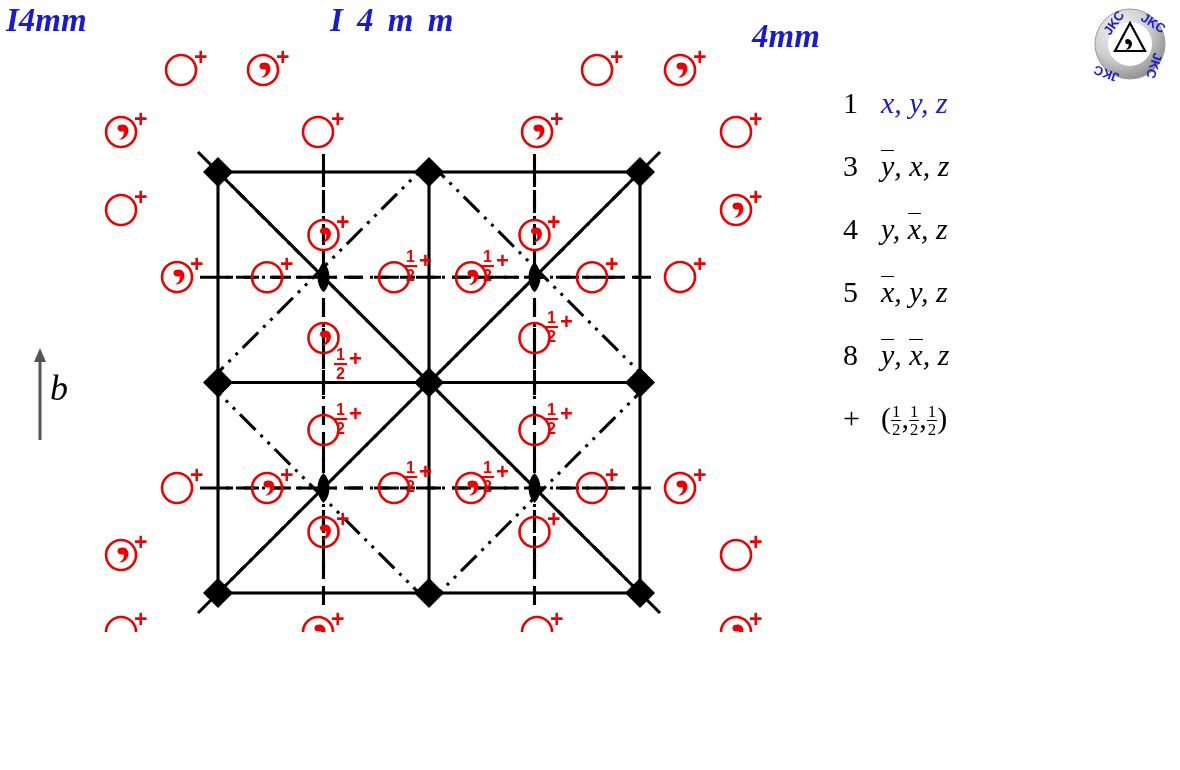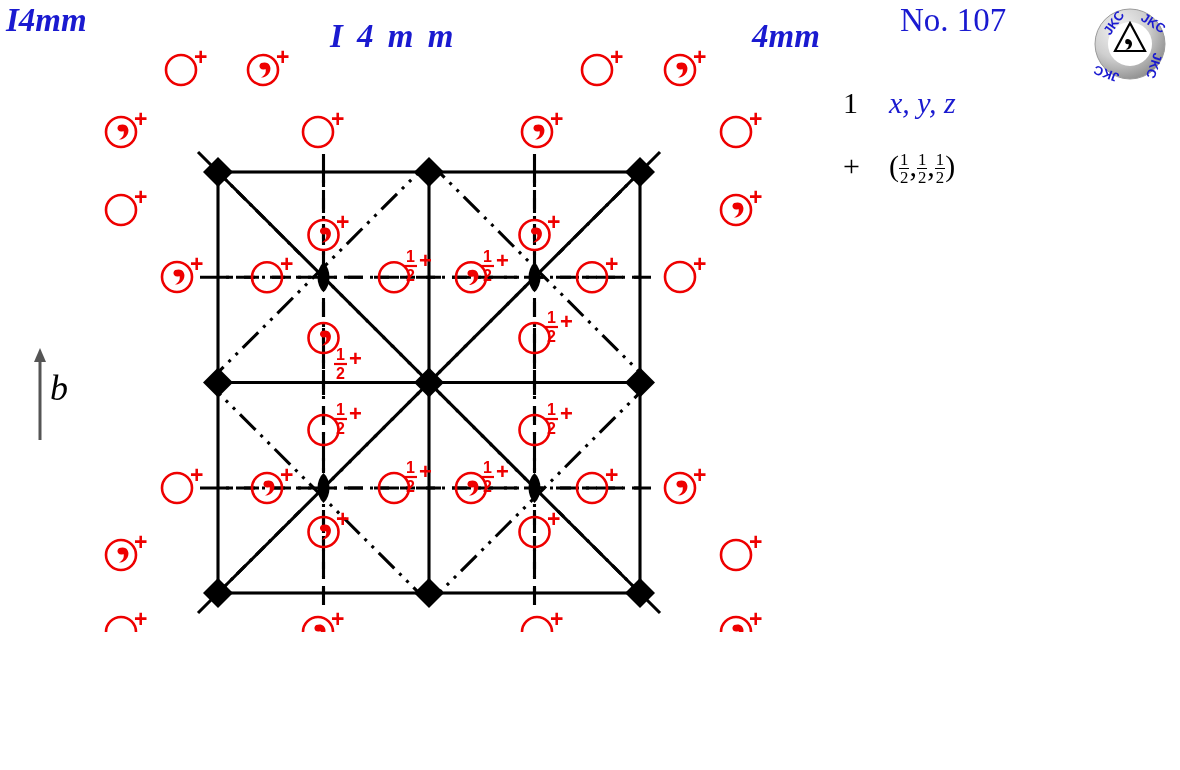--- a/index.html
+++ b/index.html
@@ -20,21 +20,21 @@
   
   .hdr {
     position: absolute;
     color: #1a1ad0;
     font-family: "Liberation Serif", serif;
     font-style: italic;
     font-weight: bold;
     white-space: nowrap;
   }
   #hdr-hm-short { left: 6px;   top: 2px;  font-size: 33px; }
-  #hdr-hm-full  { left: 330px; top: 18px;  font-size: 33px; letter-spacing: 3px; }
+  #hdr-hm-full  { left: 330px; top: 2px;  font-size: 33px; letter-spacing: 3px; }
   #hdr-pg       { left: 752px; top: 18px;  font-size: 33px; }
   #hdr-no       { left: 900px; top: 2px;  font-size: 33px; font-style: normal; font-weight: normal; }
 
   
   #logo {
     position: absolute;
     left: 1092px; top: 6px;
     width: 76px; height: 76px;
   }
 
@@ -61,21 +61,21 @@
     color: #000000;
   }
   .op-num {
     display: inline-block;
     width: 26px;
     text-align: left;
     font-style: normal;
   }
   .op-txt {
     display: inline-block;
-    margin-left: 20px;
+    margin-left: 12px;
     font-style: italic;
   }
   .op-row.first .op-txt { color: #1a1ad0; }
   .ovl { 
     display: inline-block;
     border-top: 1.6px solid currentColor;
     padding-top: 1px;
     line-height: 0.92;
   }
   .op-row.centering .op-txt { font-style: normal; }
@@ -112,21 +112,20 @@
   }
 </style>
 </head>
 <body>
 
 <div id="page">
 
   <div class="hdr" id="hdr-hm-short">I4mm</div>
   <div class="hdr" id="hdr-hm-full">I 4 m m</div>
   <div class="hdr" id="hdr-pg">4mm</div>
-  <div class="hdr" id="hdr-no">No. 107</div>
 
   <div id="logo">
     <svg width="76" height="76" viewBox="0 0 76 76">
       <defs>
         <radialGradient id="lg" cx="35%" cy="30%" r="75%">
           <stop offset="0%" stop-color="#f4f4f4"></stop>
           <stop offset="55%" stop-color="#cfcfcf"></stop>
           <stop offset="100%" stop-color="#8e8e8e"></stop>
         </radialGradient>
       </defs>
@@ -398,25 +397,37 @@
     </svg>
   </div>
 
   <div id="ops">
 
     <div class="op-row first">
       <span class="op-num">1</span><span class="op-txt"><span>x</span>, <span>y</span>, <span>z</span></span>
     </div>
 
 
-
-
-
-
-
+    <div class="op-row">
+      <span class="op-num">3</span><span class="op-txt"><span class="ovl">y</span>, <span>x</span>, <span>z</span></span>
+    </div>
+
+    <div class="op-row">
+      <span class="op-num">4</span><span class="op-txt"><span>y</span>, <span class="ovl">x</span>, <span>z</span></span>
+    </div>
+
+    <div class="op-row">
+      <span class="op-num">5</span><span class="op-txt"><span class="ovl">x</span>, <span>y</span>, <span>z</span></span>
+    </div>
+
+
+
+    <div class="op-row">
+      <span class="op-num">8</span><span class="op-txt"><span class="ovl">y</span>, <span class="ovl">x</span>, <span>z</span></span>
+    </div>
 
     <div class="op-row centering">
       <span class="op-num">+</span><span class="op-txt"><span>(</span><span class="frac"><span class="num">1</span><span class="den">2</span></span><span>,</span><span class="frac"><span class="num">1</span><span class="den">2</span></span><span>,</span><span class="frac"><span class="num">1</span><span class="den">2</span></span><span>)</span></span>
     </div>
 
   </div>
 
   <div id="nav">
     <div class="navbtn">
       <svg width="28" height="28" viewBox="0 0 28 28">

